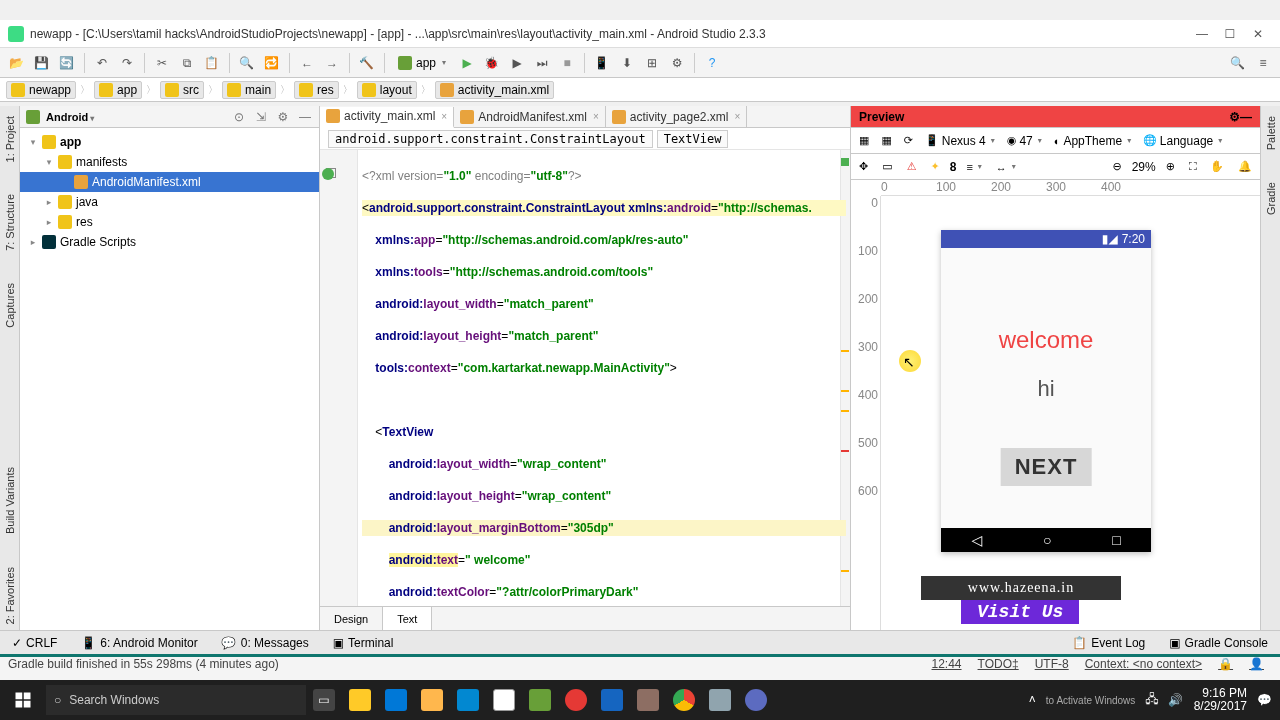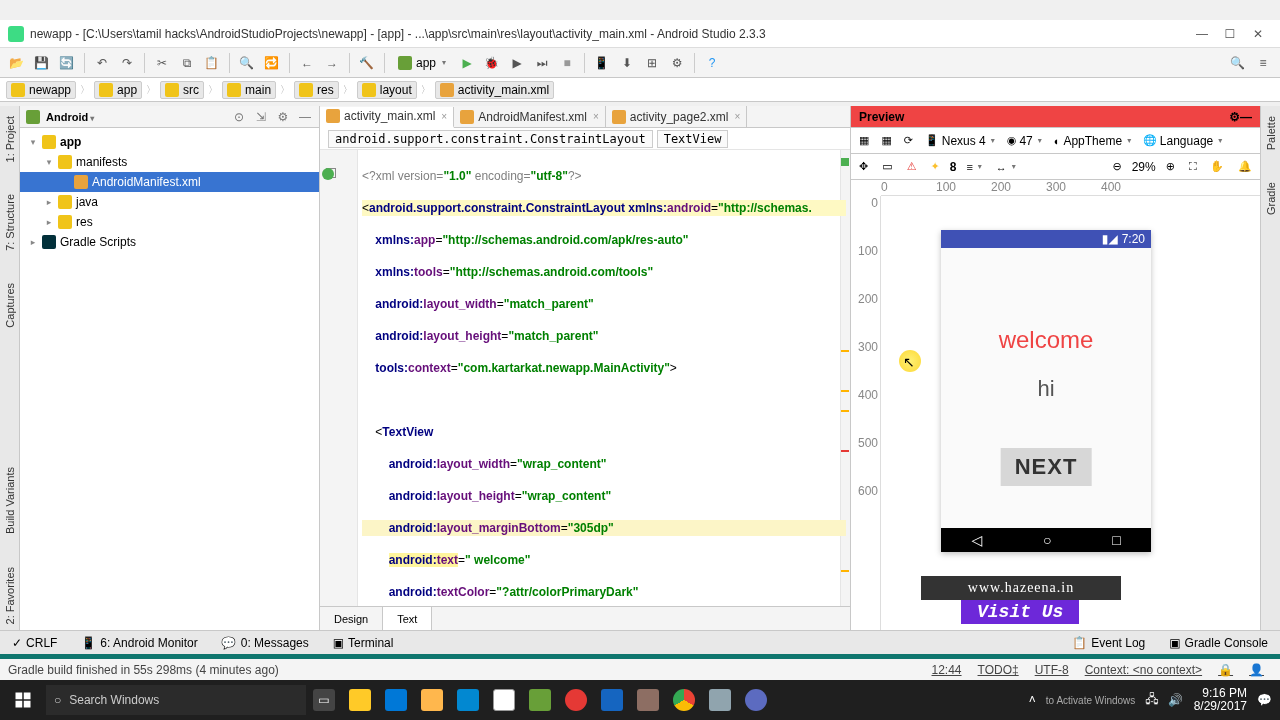--- a/index.html
+++ b/index.html
@@ -102,21 +102,21 @@
 
 
 .vguttR { width:20px; background:#e8e8e8; border-left:1px solid #c8c8c8; display:flex; flex-direction:column; align-items:center; padding-top:4px; gap:20px; }
 
 
 .bottombar { position:absolute; bottom:26px; left:0; right:0; height:24px; background:#e8e8e8; border-top:1px solid #c8c8c8; display:flex; align-items:center; padding:0 6px; gap:12px; font-size:11px; }
 .bottombar .bitem { display:flex; align-items:center; gap:4px; padding:2px 6px; }
 .bottombar .spacer { flex:1; }
 
 
-.status { position:absolute; bottom:0; left:0; right:0; height:26px; background:#f4f4f4; border-top:5px solid #0f766e; display:flex; align-items:center; padding:0 8px; font-size:11px; color:#444; }
+.status { position:absolute; bottom:0; left:0; right:0; height:26px; background:#f4f4f4; border-top:3px solid #0f766e; display:flex; align-items:flex-start; padding:0 8px; font-size:11px; color:#444; }
 .status .spacer { flex:1; }
 .status .sitem { padding:0 8px;text-decoration:underline; }
 
 
 .taskbar { position:absolute; bottom:0; left:0; right:0; height:40px; background:#1f1f1f; display:flex; align-items:center; z-index:10; }
 .taskbar .start { width:46px; height:100%; display:flex; align-items:center; justify-content:center; }
 .taskbar .start svg { width:18px; height:18px; }
 .taskbar .search { flex:0 0 260px; height:30px; background:#2b2b2b; display:flex; align-items:center; padding:0 8px; color:#ccc; gap:8px; }
 .taskbar .ticon { width:36px; height:100%; display:flex; align-items:center; justify-content:center; }
 .taskbar .ticon .sq { width:22px; height:22px; border-radius:3px; }

